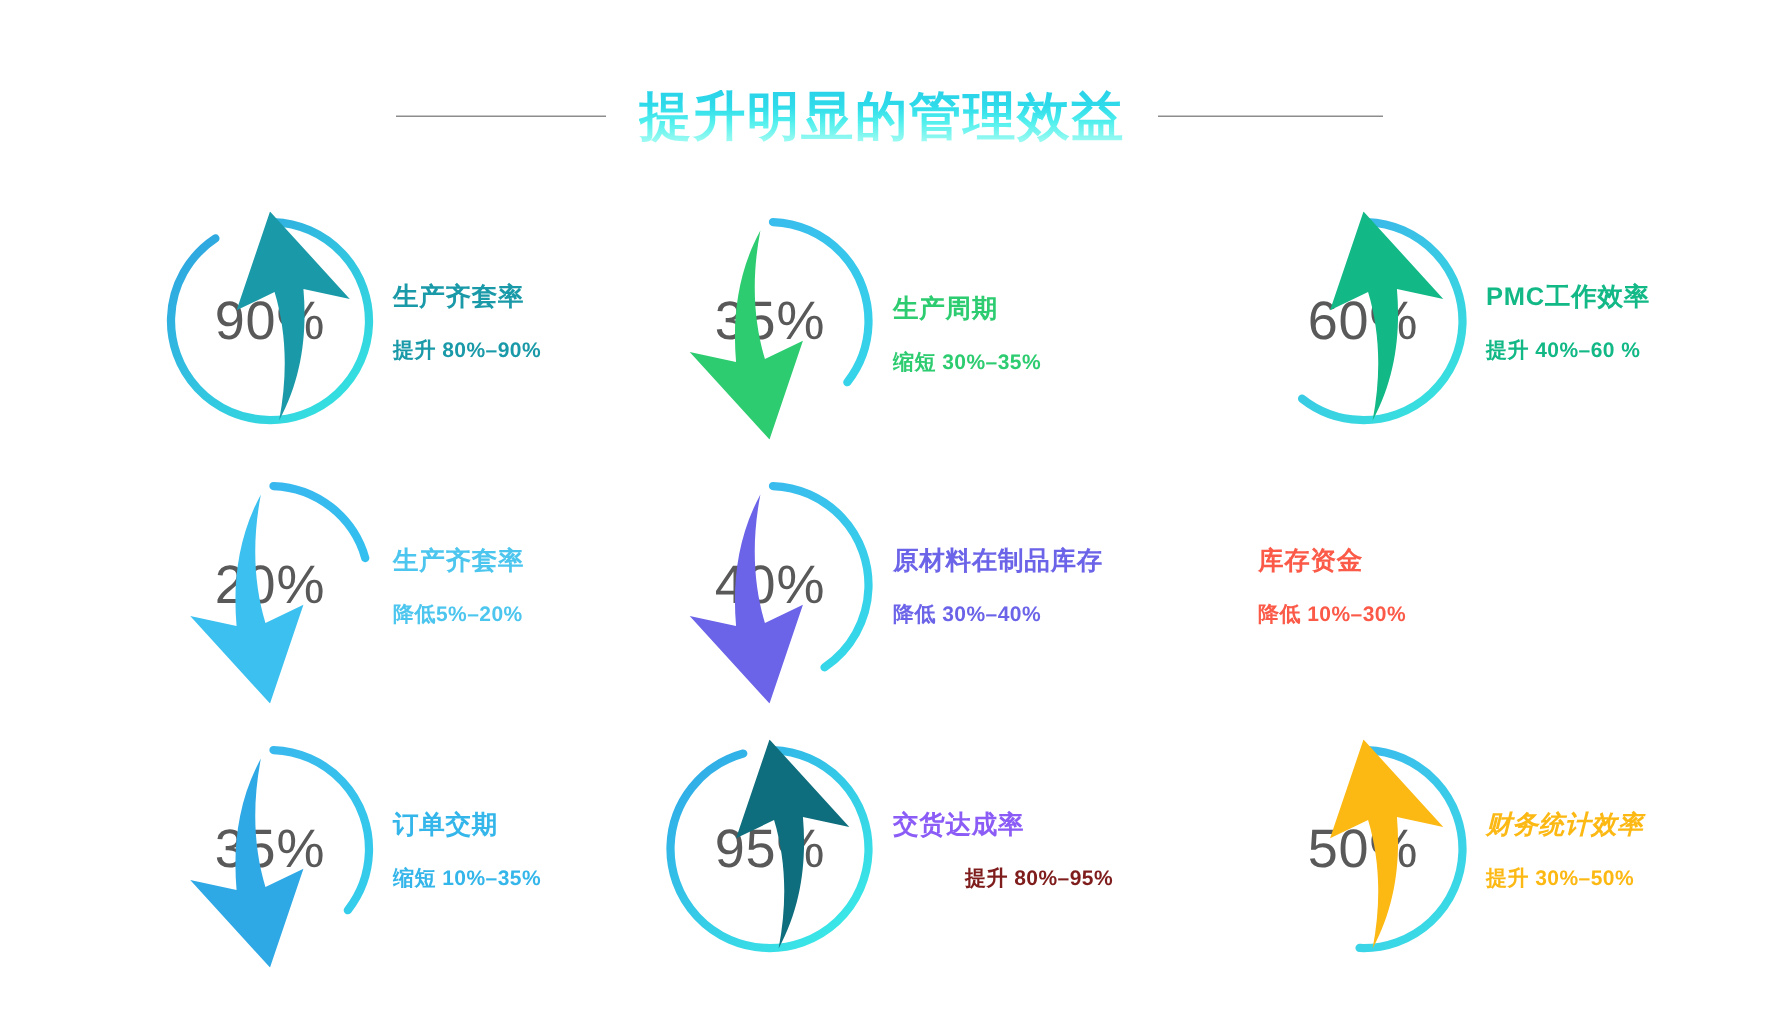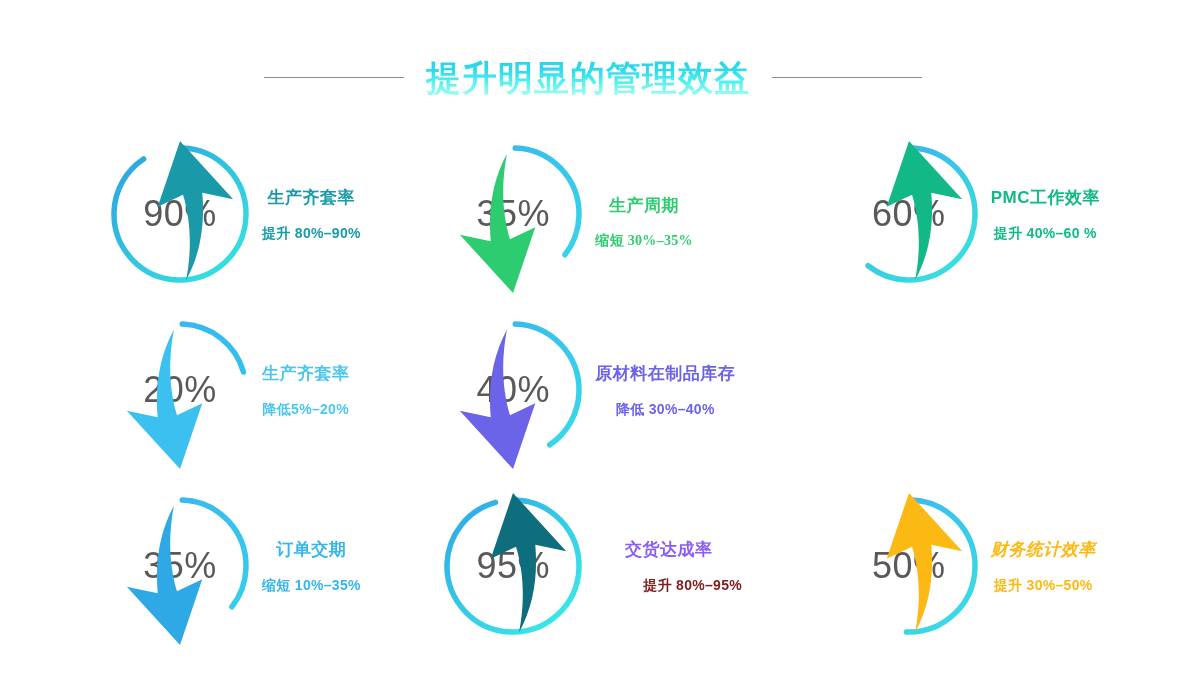--- a/index.html
+++ b/index.html
@@ -114,21 +114,21 @@
     margin-top: 3px;
     width: 22px;
     height: 26px;
     display: block;
   }
 
   .labels {
     margin-left: 6px;
     display: flex;
     flex-direction: column;
-    align-items: center;
+    align-items: flex-start;
     justify-content: center;
     gap: 20px;
   }
 
   .metric-title {
     font-size: 17px;
     font-weight: bold;
     line-height: 1;
     white-space: nowrap;
     letter-spacing: 0.5px;
@@ -190,21 +190,21 @@
           </svg>
           <div class="gauge-center">
             <div class="gauge-value">35%</div>
             <svg class="arrow" viewBox="0 0 24 30">
               <path d="M12 30 L1.5 18.5 L7.6 19.8 C7.1 14 7.8 8 10.8 2.5 C9.6 8.8 9.9 14.4 11.4 19.4 L16.4 17.0 Z" fill="#2ecc71"></path>
             </svg>
           </div>
         </div>
         <div class="labels">
           <div class="metric-title" style="color: rgb(46, 204, 113); margin-top: 16px;">生产周期</div>
-          <div class="metric-sub" style="color: rgb(46, 204, 113); font-family: Liberation Serif, serif;">缩短 30%–35%</div>
+          <div class="metric-sub" style="color: rgb(46, 204, 113);">缩短 30%–35%</div>
         </div>
       </div>
       <div class="card col3">
         <div class="gauge">
           <svg viewBox="0 0 152 152">
             <defs>
               <linearGradient id="g2" x1="1" y1="0" x2="0" y2="1">
                 <stop offset="0%" stop-color="#3aa9ec"></stop>
                 <stop offset="100%" stop-color="#38e7dd"></stop>
               </linearGradient>
@@ -263,20 +263,24 @@
               <path d="M12 30 L1.5 18.5 L7.6 19.8 C7.1 14 7.8 8 10.8 2.5 C9.6 8.8 9.9 14.4 11.4 19.4 L16.4 17.0 Z" fill="#6b63e8"></path>
             </svg>
           </div>
         </div>
         <div class="labels">
           <div class="metric-title" style="color: rgb(107, 99, 232);">原材料在制品库存</div>
           <div class="metric-sub" style="color: rgb(107, 99, 232);">降低 30%–40%</div>
         </div>
       </div>
       <div class="card col3">
+        <div class="labels">
+          <div class="metric-title" style="color: rgb(251, 90, 72);">库存资金</div>
+          <div class="metric-sub" style="color: rgb(251, 90, 72);">降低 10%–30%</div>
+        </div>
       </div>
       <div class="card">
         <div class="gauge">
           <svg viewBox="0 0 152 152">
             <defs>
               <linearGradient id="g6" x1="1" y1="0" x2="0" y2="1">
                 <stop offset="0%" stop-color="#3bb0ef"></stop>
                 <stop offset="100%" stop-color="#33d2ea"></stop>
               </linearGradient>
             </defs>

